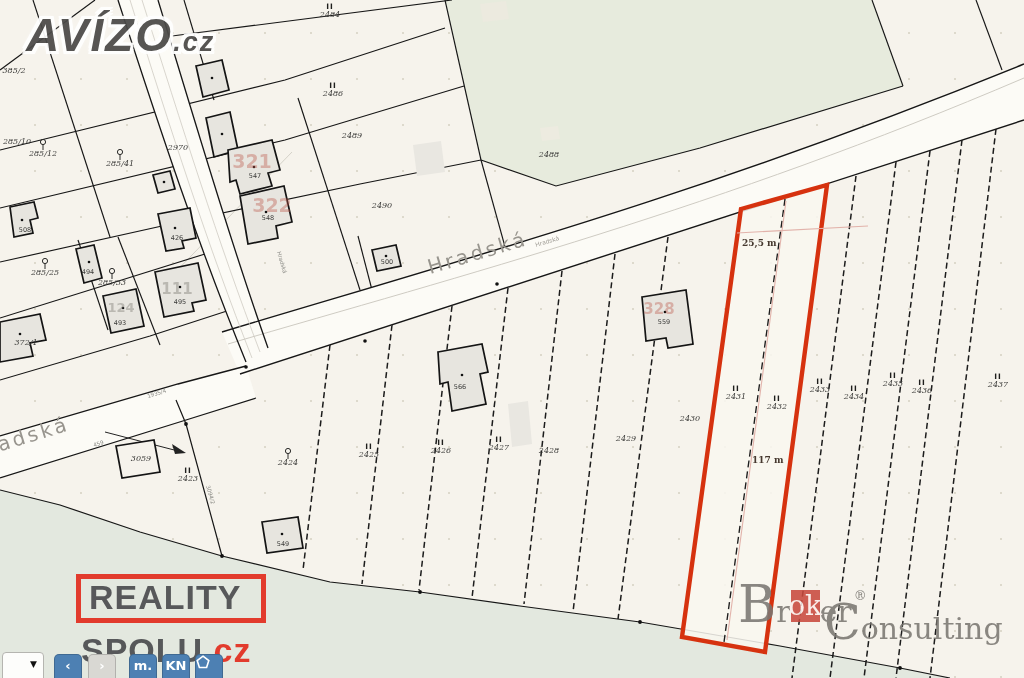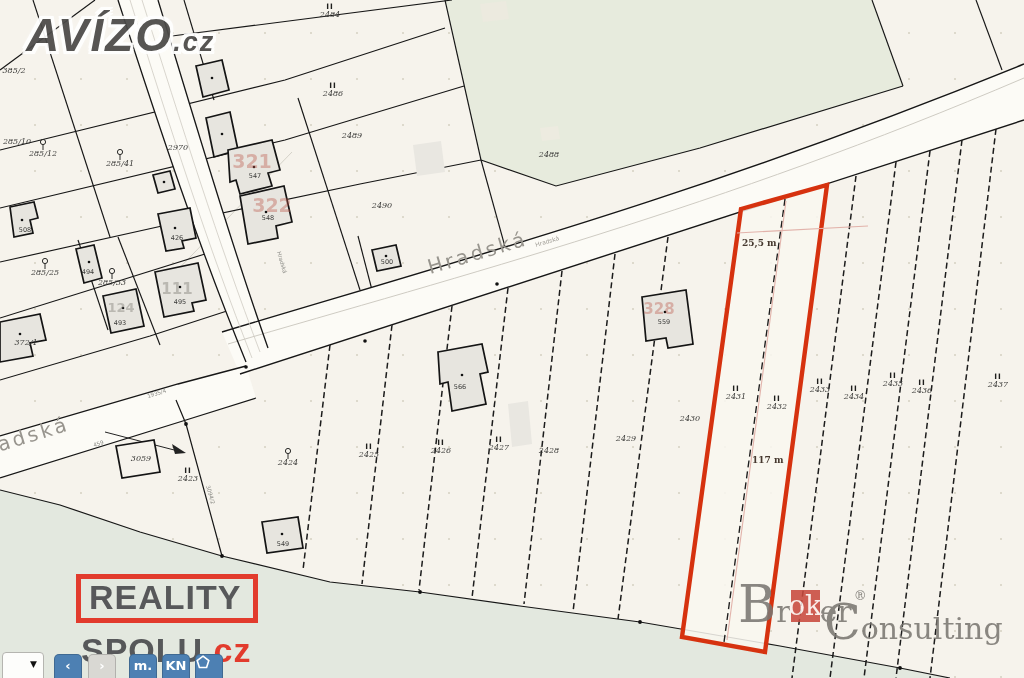--- a/index.html
+++ b/index.html
@@ -18,21 +18,21 @@
   .micro{font-family:"DejaVu Sans",sans-serif;font-size:5.5px;fill:#8a8a85;}
   .meas{font-family:"DejaVu Serif",serif;font-weight:bold;font-size:9px;fill:#46392f;}
   .treesym{fill:none;stroke:#2a2a28;stroke-width:1;}
 
   
   #avizo{position:absolute;left:26px;top:8px;color:#4b4a48;opacity:.93;
     font:800 italic 46px "Liberation Sans","DejaVu Sans",sans-serif;letter-spacing:2px;
     text-shadow:-3px -3px 0 #fff,3px -3px 0 #fff,-3px 3px 0 #fff,3px 3px 0 #fff,0 -3px 0 #fff,0 3px 0 #fff,-3px 0 0 #fff,3px 0 0 #fff,0 0 7px #fff;}
   #avizo .tld{font-size:27px;}
   #reality{position:absolute;left:76px;top:574px;}
-  .re-frame{display:inline-block;border:5px solid #e23b2d;padding:1px 12px 2px 8px;
+  .re-frame{display:inline-block;border:5px solid #e23b2d;padding:1px 20px 2px 8px;
     font:800 34px/1.05 "Liberation Sans","DejaVu Sans",sans-serif;color:#57585a;letter-spacing:1px;}
   .re-line2{font:800 34px/1.05 "Liberation Sans","DejaVu Sans",sans-serif;color:#57585a;margin-top:10px;padding-left:5px;letter-spacing:1px;}
   .re-line2 .tld{color:#e23b2d;}
   #broker{position:absolute;left:738px;top:578px;width:250px;height:92px;color:#7a7772;
     font-family:"DejaVu Serif",serif;opacity:.88;}
   .bk-row1{position:absolute;left:0;top:0;display:flex;align-items:baseline;}
   .bk-b{font-size:52px;line-height:1;}
   .bk-sm{font-size:30px;}
   .bk-okbox{display:inline-flex;align-items:center;justify-content:center;width:29px;height:32px;
     background:#c94a3e;color:#fbeeea;font-size:28px;transform:translateY(-7px);}

